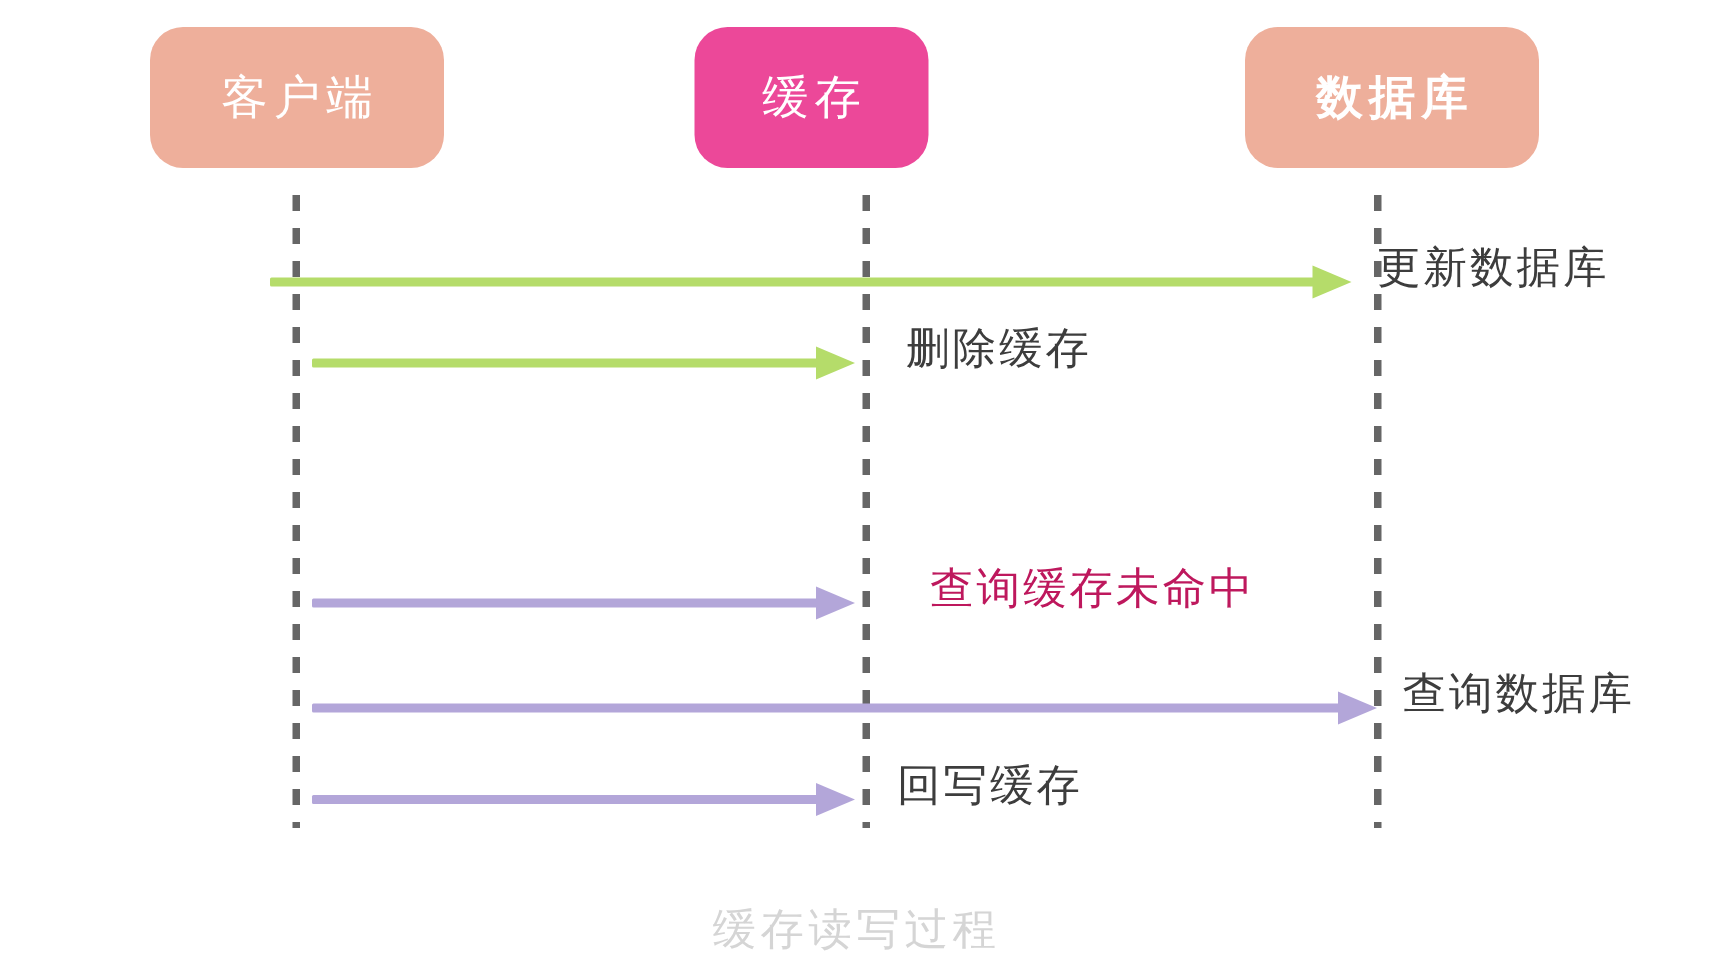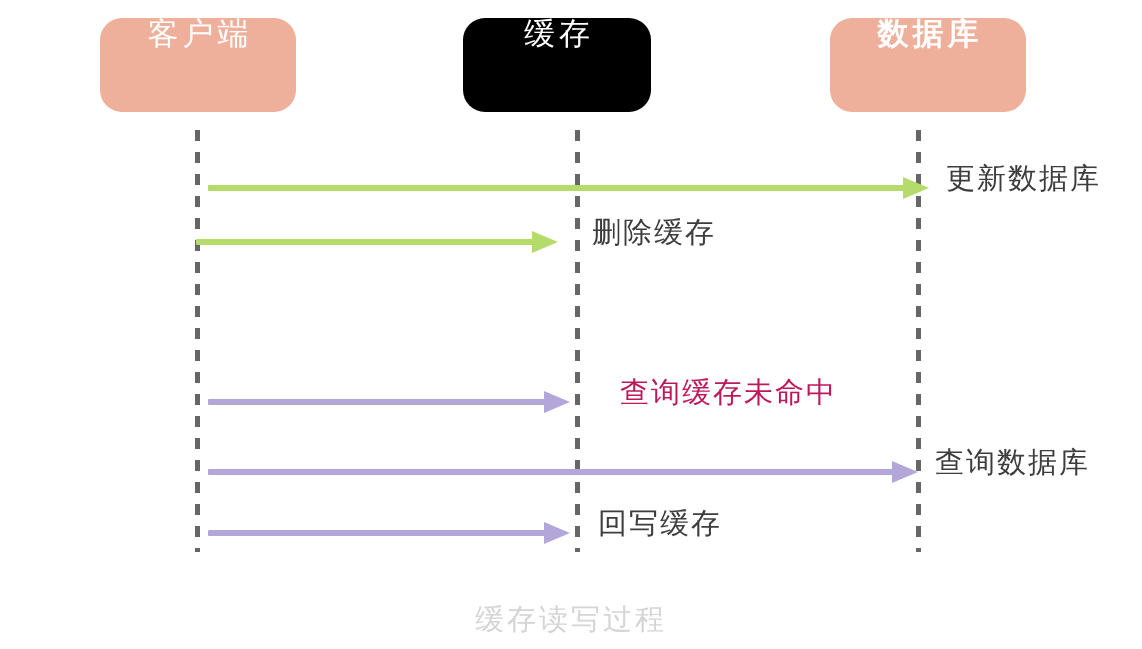--- a/index.html
+++ b/index.html
@@ -19,20 +19,21 @@
     height: 649px;
     background: #ffffff;
   }
   
   .participant {
     position: absolute;
     box-sizing: border-box;
     background: #eeaf9b;
     border-radius: 22px;
     display: flex;
+    align-items: center;
     justify-content: center;
     color: #ffffff;
     font-size: 31px;
     letter-spacing: 4px;
     font-family: "DejaVu Sans", sans-serif;
     font-weight: 400;
     user-select: none;
   }
   .participant .plabel {
     display: block;
@@ -90,37 +91,37 @@
   }
 </style>
 </head>
 <body>
 
 <div id="diagram" style="background: rgb(255, 255, 255);">
 
   <div class="participant" id="pbox-0" style="left: 100px; top: 18px; width: 196px; height: 94px; background: rgb(238, 175, 155); color: rgb(255, 255, 255);">
     <span class="plabel">客户端</span>
   </div>
-  <div class="participant" id="pbox-1" style="left: 463px; top: 18px; width: 188px; height: 94px; background: #000000; color: rgb(255, 255, 255);">
+  <div class="participant" id="pbox-1" style="left: 463px; top: 18px; width: 156px; height: 94px; background: #ec4899; color: rgb(255, 255, 255);">
     <span class="plabel">缓存</span>
   </div>
   <div class="participant" id="pbox-2" style="left: 830px; top: 18px; width: 196px; height: 94px; background: rgb(238, 175, 155); color: rgb(255, 255, 255); font-weight: bold;">
     <span class="plabel">数据库</span>
   </div>
 
   <div class="lifeline" id="life-0" style="left: 195px; top: 130px; height: 422px;"></div>
   <div class="lifeline" id="life-1" style="left: 575px; top: 130px; height: 422px;"></div>
   <div class="lifeline" id="life-2" style="left: 916px; top: 130px; height: 422px;"></div>
 
-  <div class="message" id="msg-0" style="left: 208px; top: 177px; width: 721px;">
+  <div class="message" id="msg-0" style="left: 180px; top: 177px; width: 721px;">
     <div class="msg-line" style="width: 697px; background: rgb(181, 220, 106);"></div>
     <div class="msg-head" style="left: 695px; border-left: 26px solid rgb(181, 220, 106);"></div>
     <div class="msg-label" style="left: 738px; color: rgb(61, 61, 61);">更新数据库</div>
   </div>
-  <div class="message" id="msg-1" style="left: 196px; top: 231px; width: 362px;">
+  <div class="message" id="msg-1" style="left: 208px; top: 231px; width: 362px;">
     <div class="msg-line" style="width: 338px; background: rgb(181, 220, 106);"></div>
     <div class="msg-head" style="left: 336px; border-left: 26px solid rgb(181, 220, 106);"></div>
     <div class="msg-label" style="left: 396px; color: rgb(61, 61, 61);">删除缓存</div>
   </div>
   <div class="message" id="msg-2" style="left: 208px; top: 391px; width: 362px;">
     <div class="msg-line" style="width: 338px; background: rgb(179, 166, 217);"></div>
     <div class="msg-head" style="left: 336px; border-left: 26px solid rgb(179, 166, 217);"></div>
     <div class="msg-label" style="left: 412px; color: #be185d;">查询缓存未命中</div>
   </div>
   <div class="message" id="msg-3" style="left: 208px; top: 461px; width: 710px;">

